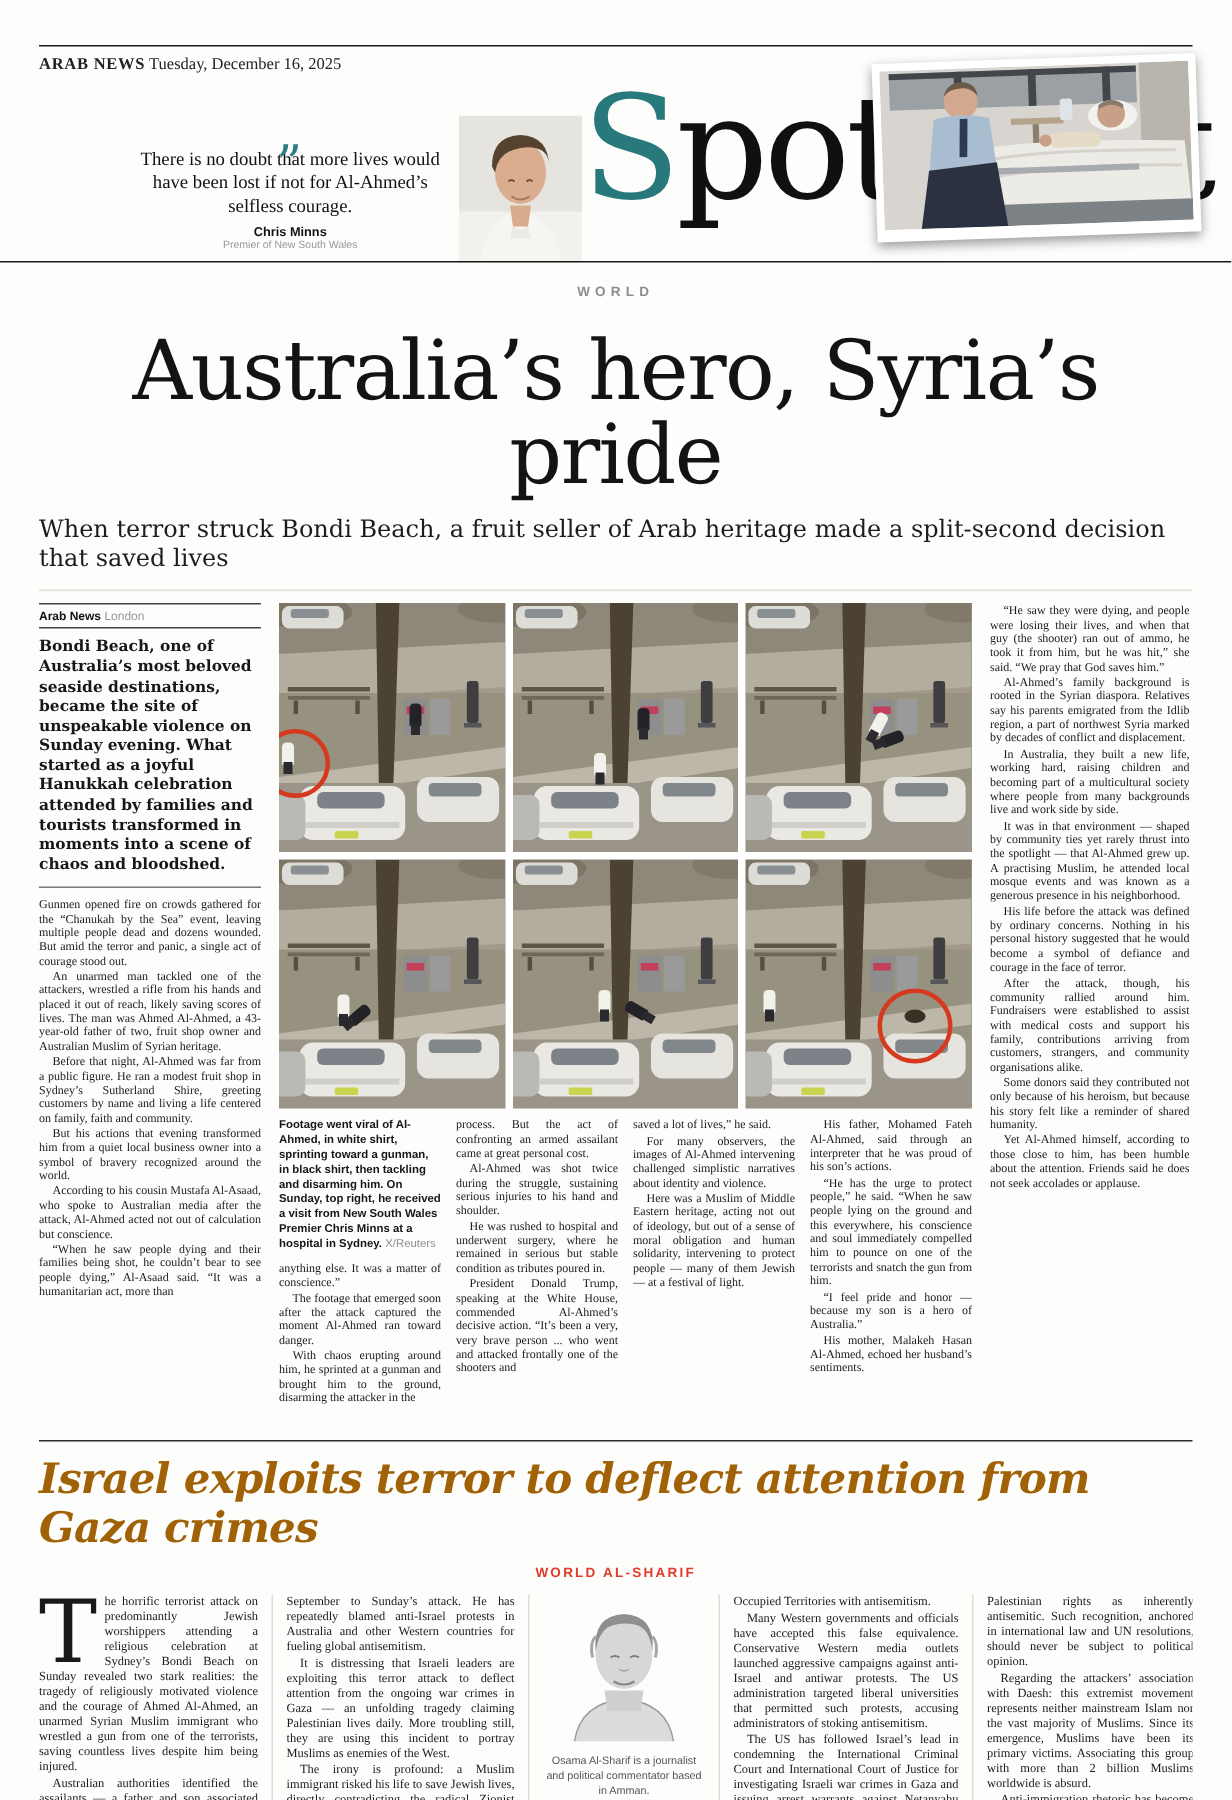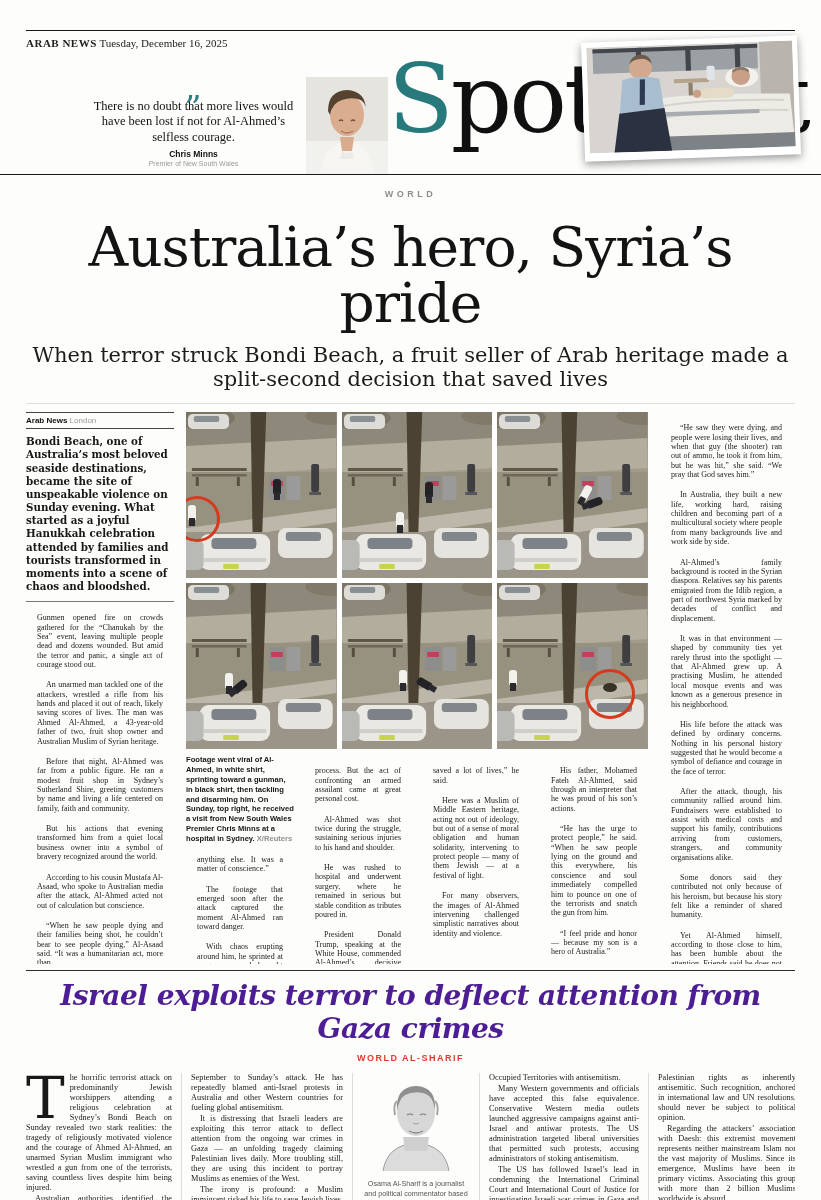--- a/index.html
+++ b/index.html
@@ -33,57 +33,57 @@
     position:absolute;right:-4px;top:-18px;width:206px;height:106px;
     background:#fff;padding:5px 5px 8px 5px;
     box-shadow:0 3px 8px rgba(0,0,0,.4);
     transform:rotate(-2deg);z-index:5;
   }
   .hospital-photo svg{display:block;width:100%;height:100%;}
 
   
   .kicker{text-align:center;font-family:"Liberation Sans",sans-serif;font-weight:bold;font-size:9px;letter-spacing:3.5px;color:#8d8d8d;margin-top:14px;}
   .headline{text-align:center;font-size:55px;line-height:1.02;letter-spacing:-1px;color:#131313;margin-top:4px;font-weight:normal;font-family:"DejaVu Serif",serif;}
-  .subhead{text-align:center;font-size:21px;color:#1c1c1c;margin-top:12px;font-family:"DejaVu Serif",serif;}
+  .subhead{font-size:16px;color:#1c1c1c;margin-top:12px;font-family:"DejaVu Serif",serif;}
   .subhead-rule{border-top:1px solid #e0e0dc;margin-top:12px;}
 
   
   .lead-body{display:flex;gap:12px;margin-top:8px;height:552px;overflow:hidden;}
   .colA{width:148px;flex:none;overflow:hidden;}
   .colF{width:133px;flex:none;overflow:hidden;}
   .mid{width:462px;flex:none;display:flex;flex-direction:column;}
   .byline-rule{border-top:1px solid #444;}
   .byline{font-family:"Liberation Sans",sans-serif;font-size:8px;padding:3px 0 3px 0;}
   .byline b{font-weight:bold;color:#111;}
   .byline .loc{color:#999;}
   .lede{font-family:"DejaVu Serif",serif;font-weight:bold;font-size:10.3px;line-height:1.28;color:#171717;padding:6px 0 8px 0;}
   .lede-rule{border-top:1px solid #777;margin-bottom:6px;}
-  .bodytext p{margin:11px;font-size:8px;line-height:1.17;text-align:justify;}
+  .bodytext p{margin:0;font-size:8px;line-height:1.17;text-align:justify;}
   .bodytext p.ind{text-indent:9px;}
   .bodytext p+p{margin-top:1px;}
 
   
   .photo-grid{display:grid;grid-template-columns:repeat(3,1fr);grid-template-rows:166px 166px;gap:5px;background:#fff;}
   .cell{position:relative;overflow:hidden;background:#a29a8b;}
   .cell svg.scene{position:absolute;inset:0;width:100%;height:100%;}
   .fig{position:absolute;width:8px;height:15px;border-radius:3px 3px 1px 1px;}
   .fig::after{content:"";position:absolute;left:1px;right:1px;top:13px;height:8px;background:#2a2a2e;}
   .fig-w{background:#f2f1ec;}
   .fig-b{background:#232327;}
   .red-circle{position:absolute;border:3px solid #d63a1e;border-radius:50%;}
   .blob{position:absolute;width:14px;height:9px;background:#3a3126;border-radius:50%;}
 
   .mid-bottom{display:flex;gap:10px;margin-top:6px;flex:1;overflow:hidden;}
   .subcol{width:108px;flex:none;overflow:hidden;}
   .caption{font-family:"Liberation Sans",sans-serif;font-weight:bold;font-size:7.6px;line-height:1.3;color:#161616;margin-bottom:7px;}
-  .caption .credit{font-weight:bold;color:#8f8f8f;}
+  .caption .credit{font-weight:normal;color:#8f8f8f;}
 
   
   .op-rule{border-top:1.5px solid #2c2c2c;margin-top:6px;}
-  .op-headline{text-align:center;font-family:"DejaVu Serif",serif;font-style:italic;font-weight:bold;font-size:28px;letter-spacing:-.5px;color:#4c1d95;margin-top:8px;}
+  .op-headline{text-align:left;font-family:"DejaVu Serif",serif;font-style:italic;font-weight:bold;font-size:28px;letter-spacing:-.5px;color:#a16207;margin-top:8px;}
   .op-byline{text-align:center;font-family:"Liberation Sans",sans-serif;font-weight:bold;font-size:9px;letter-spacing:1.5px;color:#e03a2a;margin-top:8px;}
   .op-cols{display:flex;margin-top:10px;height:292px;overflow:hidden;}
   .op-col{padding:0 9px;overflow:hidden;}
   .op-col+.op-col{border-left:1px solid #ddddd8;}
   .op-c1{width:146px;flex:none;padding-left:0;}
   .op-c2{width:152px;flex:none;}
   .op-c3{width:108px;flex:none;text-align:center;}
   .op-c4{width:150px;flex:none;}
   .op-c5{width:138px;flex:none;padding-right:0;}
   .op-col p{margin:0;font-size:8.3px;line-height:1.2;text-align:justify;}
@@ -283,36 +283,36 @@
           <p class="ind">With chaos erupting around him, he sprinted at a gunman and brought him to the ground, disarming the attacker in the</p>
         </div>
         <div class="subcol bodytext">
           <p>process. But the act of confronting an armed assailant came at great personal cost.</p>
           <p class="ind">Al-Ahmed was shot twice during the struggle, sustaining serious injuries to his hand and shoulder.</p>
           <p class="ind">He was rushed to hospital and underwent surgery, where he remained in serious but stable condition as tributes poured in.</p>
           <p class="ind">President Donald Trump, speaking at the White House, commended Al-Ahmed’s decisive action. “It’s been a very, very brave person ... who went and attacked frontally one of the shooters and</p>
         </div>
         <div class="subcol bodytext">
           <p>saved a lot of lives,” he said.</p>
+          <p class="ind">For many observers, the images of Al-Ahmed intervening challenged simplistic narratives about identity and violence.</p>
           <p class="ind">Here was a Muslim of Middle Eastern heritage, acting not out of ideology, but out of a sense of moral obligation and human solidarity, intervening to protect people — many of them Jewish — at a festival of light.</p>
-          <p class="ind">For many observers, the images of Al-Ahmed intervening challenged simplistic narratives about identity and violence.</p>
         </div>
         <div class="subcol bodytext">
           <p class="ind">His father, Mohamed Fateh Al-Ahmed, said through an interpreter that he was proud of his son’s actions.</p>
           <p class="ind">“He has the urge to protect people,” he said. “When he saw people lying on the ground and this everywhere, his conscience and soul immediately compelled him to pounce on one of the terrorists and snatch the gun from him.</p>
           <p class="ind">“I feel pride and honor — because my son is a hero of Australia.”</p>
           <p class="ind">His mother, Malakeh Hasan Al-Ahmed, echoed her husband’s sentiments.</p>
         </div>
       </div>
     </div>
 
     <div class="colF bodytext">
       <p class="ind">“He saw they were dying, and people were losing their lives, and when that guy (the shooter) ran out of ammo, he took it from him, but he was hit,” she said. “We pray that God saves him.”</p>
+      <p class="ind">Al-Ahmed’s family background is rooted in the Syrian diaspora. Relatives say his parents emigrated from the Idlib region, a part of northwest Syria marked by decades of conflict and displacement.</p>
       <p class="ind">In Australia, they built a new life, working hard, raising children and becoming part of a multicultural society where people from many backgrounds live and work side by side.</p>
-      <p class="ind">Al-Ahmed’s family background is rooted in the Syrian diaspora. Relatives say his parents emigrated from the Idlib region, a part of northwest Syria marked by decades of conflict and displacement.</p>
       <p class="ind">It was in that environment — shaped by community ties yet rarely thrust into the spotlight — that Al-Ahmed grew up. A practising Muslim, he attended local mosque events and was known as a generous presence in his neighborhood.</p>
       <p class="ind">His life before the attack was defined by ordinary concerns. Nothing in his personal history suggested that he would become a symbol of defiance and courage in the face of terror.</p>
       <p class="ind">After the attack, though, his community rallied around him. Fundraisers were established to assist with medical costs and support his family, contributions arriving from customers, strangers, and community organisations alike.</p>
       <p class="ind">Some donors said they contributed not only because of his heroism, but because his story felt like a reminder of shared humanity.</p>
       <p class="ind">Yet Al-Ahmed himself, according to those close to him, has been humble about the attention. Friends said he does not seek accolades or applause.</p>
     </div>
   </div>
 
   <div class="op-rule"></div>
   <h2 class="op-headline" style="margin:8px 0 0 0;">Israel exploits terror to deflect attention from Gaza crimes</h2>

